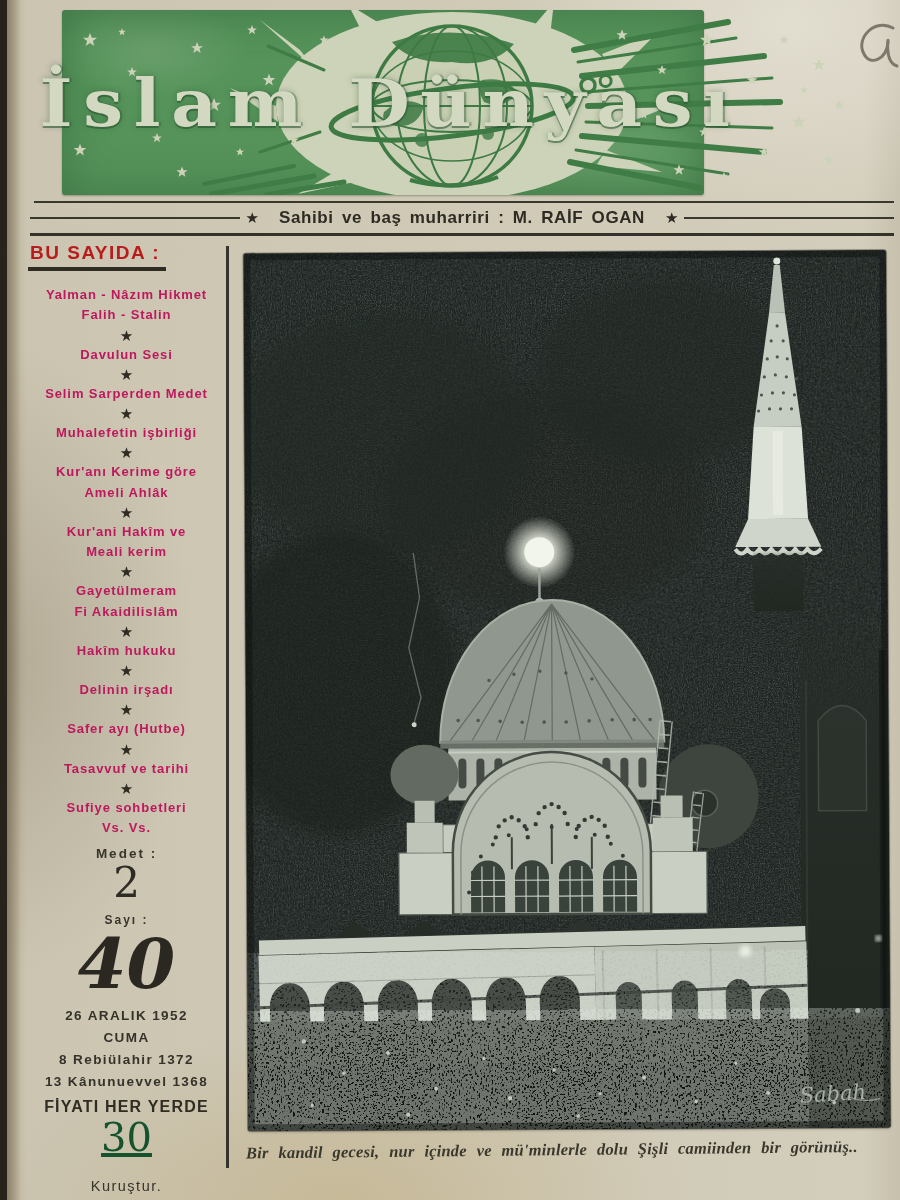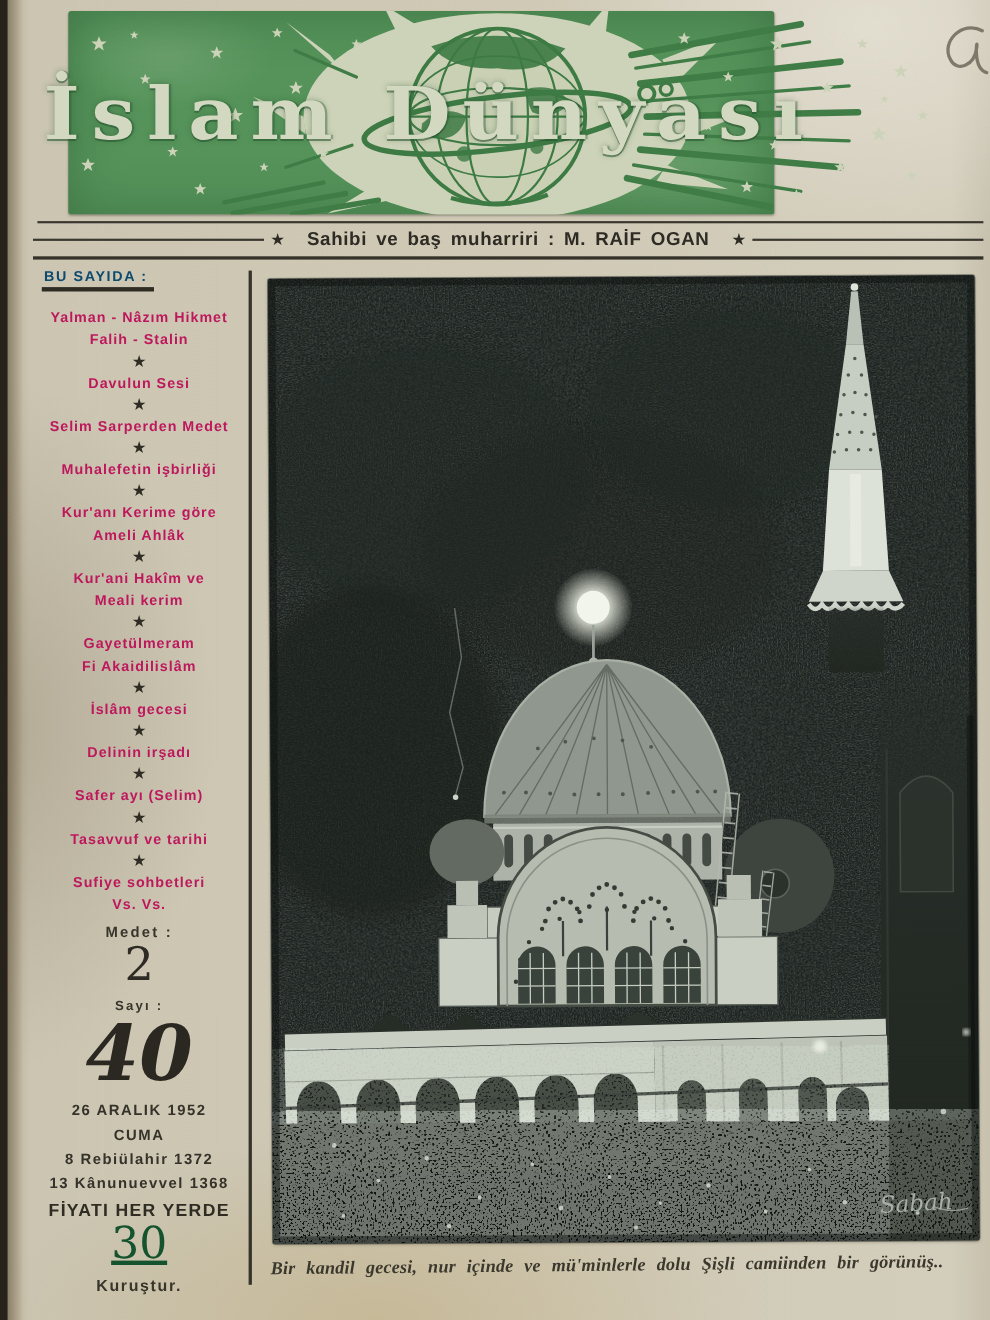--- a/index.html
+++ b/index.html
@@ -49,33 +49,33 @@
     font-family:Liberation Sans, sans-serif;font-weight:bold;font-size:17px;color:#2e2b24;
     letter-spacing:.6px;word-spacing:3px;
   }
   .owner-star{font-size:15px;color:#2e2b24;padding:0 6px;}
   .rule-bottom{position:absolute;left:30px;right:6px;top:233px;border-top:3px solid #35322a;}
 
   
   .sidebar{position:absolute;left:26px;top:242px;width:201px;text-align:center;color:#38352c;}
   .sb-heading{
     display:inline-block;text-align:left;
-    font-size:13px;font-weight:bold;letter-spacing:1.5px;color:#0c4a6e;
-    border-bottom:4px solid #2f2c24;padding:0 6px 3px 2px;margin:0 0 12px 12px;
+    font-size:19px;font-weight:bold;letter-spacing:1.5px;color:#b91c1c;
+    border-bottom:4px solid #2f2c24;padding:0 6px 3px 2px;margin:0 0 12px 2px;
   }
   .c-row{font-size:13px;font-weight:bold;letter-spacing:.9px;line-height:1.25;margin:4px 0;color:#be185d;}
   .c-star{font-size:15px;line-height:1;margin:2px 0;color:#2f2c24;}
   .vol-label{font-size:13.5px;font-weight:bold;letter-spacing:2px;margin-top:10px;}
   .vol-num{font-family:"DejaVu Serif",serif;font-size:42px;line-height:1.05;color:#2e2b25;}
   .issue-label{font-size:12px;font-weight:bold;letter-spacing:2px;margin-top:8px;}
   .issue-num{font-family:"DejaVu Serif",serif;font-style:italic;font-weight:bold;font-size:70px;line-height:1.05;color:#2b2822;}
   .date-line{font-size:13.5px;font-weight:bold;letter-spacing:1.4px;margin:7px 0;color:#35322a;}
   .price-label{font-size:16px;font-weight:bold;letter-spacing:1.2px;margin-top:9px;color:#2f2c24;}
   .price-num{font-family:"DejaVu Serif",serif;font-size:40px;line-height:1.05;color:#14532d;text-decoration:underline;}
-  .price-unit{font-size:14.5px;font-weight:bold;letter-spacing:1.5px;margin-top:10px;}
+  .price-unit{font-size:14.5px;font-weight:normal;letter-spacing:1.5px;margin-top:20px;}
 
   .vrule{position:absolute;left:226px;top:246px;width:3px;height:922px;background:#35332b;}
 
   
   .photo{
     position:absolute;left:246px;top:252px;width:642px;height:877px;
     transform:rotate(-0.3deg);background:#1e2421;border-radius:2px;
     box-shadow:0 0 0 1px rgba(30,36,33,.5), 0 1px 3px rgba(40,36,26,.4);
     overflow:hidden;
   }
@@ -210,25 +210,25 @@
   <div class="c-star">★</div>
   <div class="c-row">Kur'anı Kerime göre</div>
   <div class="c-row">Ameli Ahlâk</div>
   <div class="c-star">★</div>
   <div class="c-row">Kur'ani Hakîm ve</div>
   <div class="c-row">Meali kerim</div>
   <div class="c-star">★</div>
   <div class="c-row">Gayetülmeram</div>
   <div class="c-row">Fi Akaidilislâm</div>
   <div class="c-star">★</div>
-  <div class="c-row">İslâm gecesi</div>
+  <div class="c-row">Hakîm hukuku</div>
   <div class="c-star">★</div>
   <div class="c-row">Delinin irşadı</div>
   <div class="c-star">★</div>
-  <div class="c-row">Safer ayı (Selim)</div>
+  <div class="c-row">Safer ayı (Hutbe)</div>
   <div class="c-star">★</div>
   <div class="c-row">Tasavvuf ve tarihi</div>
   <div class="c-star">★</div>
   <div class="c-row">Sufiye sohbetleri</div>
   <div class="c-row">Vs. Vs.</div>
 
   <div class="vol-label">Medet :</div>
   <div class="vol-num">2</div>
   <div class="issue-label">Sayı :</div>
   <div class="issue-num">40</div>

